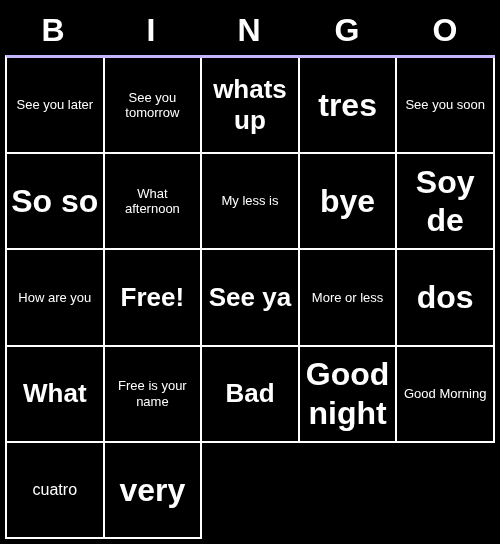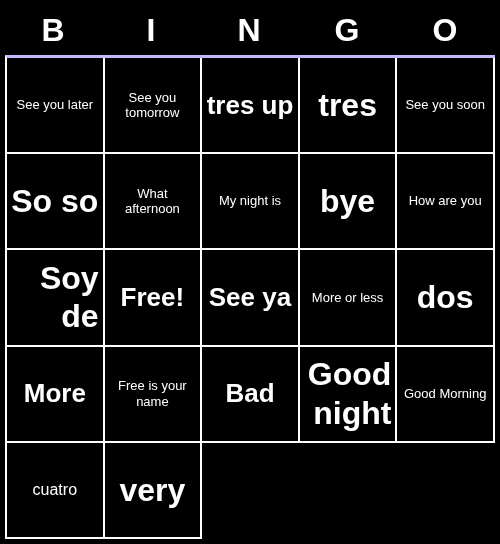--- a/index.html
+++ b/index.html
@@ -53,81 +53,81 @@
       justify-content: center;
       text-align: center;
       padding: 4px;
     }
     .bingo-cell span {
       line-height: 1.2;
     }
     .size-small { font-size: 13px; }
     .size-medium { font-size: 16px; }
     .size-large { font-size: 26px; font-weight: bold; }
-    .size-xlarge { font-size: 32px; font-weight: bold; text-align: right; }
+    .size-xlarge { font-size: 32px; font-weight: bold; }
   </style>
 </head>
 <body>
 
 <div class="bingo-card">
   <div class="bingo-header">
   <div class="bingo-header-cell">B</div>
       <div class="bingo-header-cell">I</div>
       <div class="bingo-header-cell">N</div>
       <div class="bingo-header-cell">G</div>
       <div class="bingo-header-cell">O</div>
     </div>
   <div class="bingo-grid">
   <div class="bingo-cell">
         <span class="size-small">See you later</span>
       </div>
       <div class="bingo-cell">
         <span class="size-small">See you tomorrow</span>
       </div>
       <div class="bingo-cell">
-        <span class="size-large">tres up</span>
+        <span class="size-large">whats up</span>
       </div>
       <div class="bingo-cell">
         <span class="size-xlarge">tres</span>
       </div>
       <div class="bingo-cell">
         <span class="size-small">See you soon</span>
       </div>
       <div class="bingo-cell">
         <span class="size-xlarge">So so</span>
       </div>
       <div class="bingo-cell">
         <span class="size-small">What afternoon</span>
       </div>
       <div class="bingo-cell">
-        <span class="size-small">My night is</span>
+        <span class="size-small">My less is</span>
       </div>
       <div class="bingo-cell">
         <span class="size-xlarge">bye</span>
       </div>
       <div class="bingo-cell">
-        <span class="size-small">How are you</span>
+        <span class="size-xlarge">Soy de</span>
       </div>
       <div class="bingo-cell">
-        <span class="size-xlarge">Soy de</span>
+        <span class="size-small">How are you</span>
       </div>
       <div class="bingo-cell">
         <span class="size-large">Free!</span>
       </div>
       <div class="bingo-cell">
         <span class="size-large">See ya</span>
       </div>
       <div class="bingo-cell">
         <span class="size-small">More or less</span>
       </div>
       <div class="bingo-cell">
         <span class="size-xlarge">dos</span>
       </div>
       <div class="bingo-cell">
-        <span class="size-large">More</span>
+        <span class="size-large">What</span>
       </div>
       <div class="bingo-cell">
         <span class="size-small">Free is your name</span>
       </div>
       <div class="bingo-cell">
         <span class="size-large">Bad</span>
       </div>
       <div class="bingo-cell">
         <span class="size-xlarge">Good night</span>
       </div>

